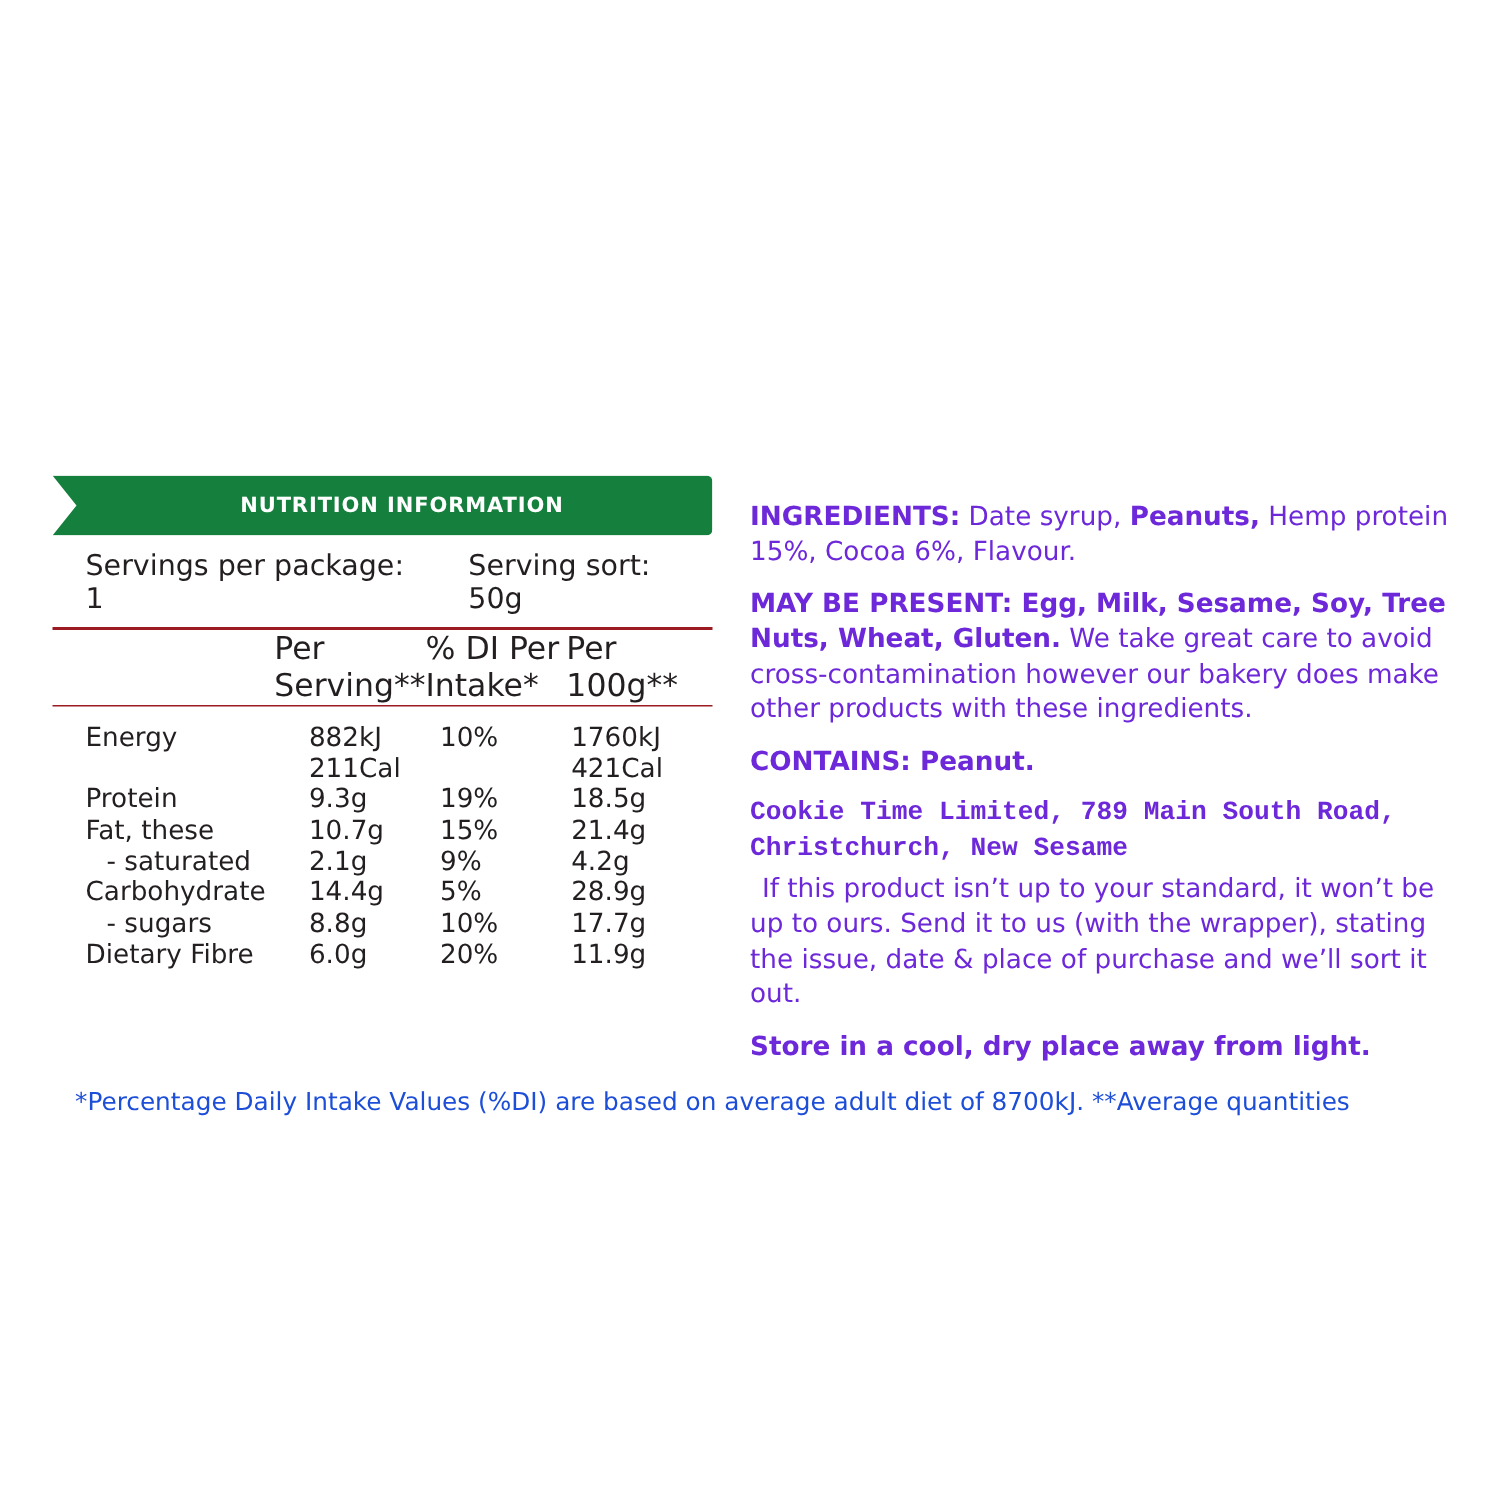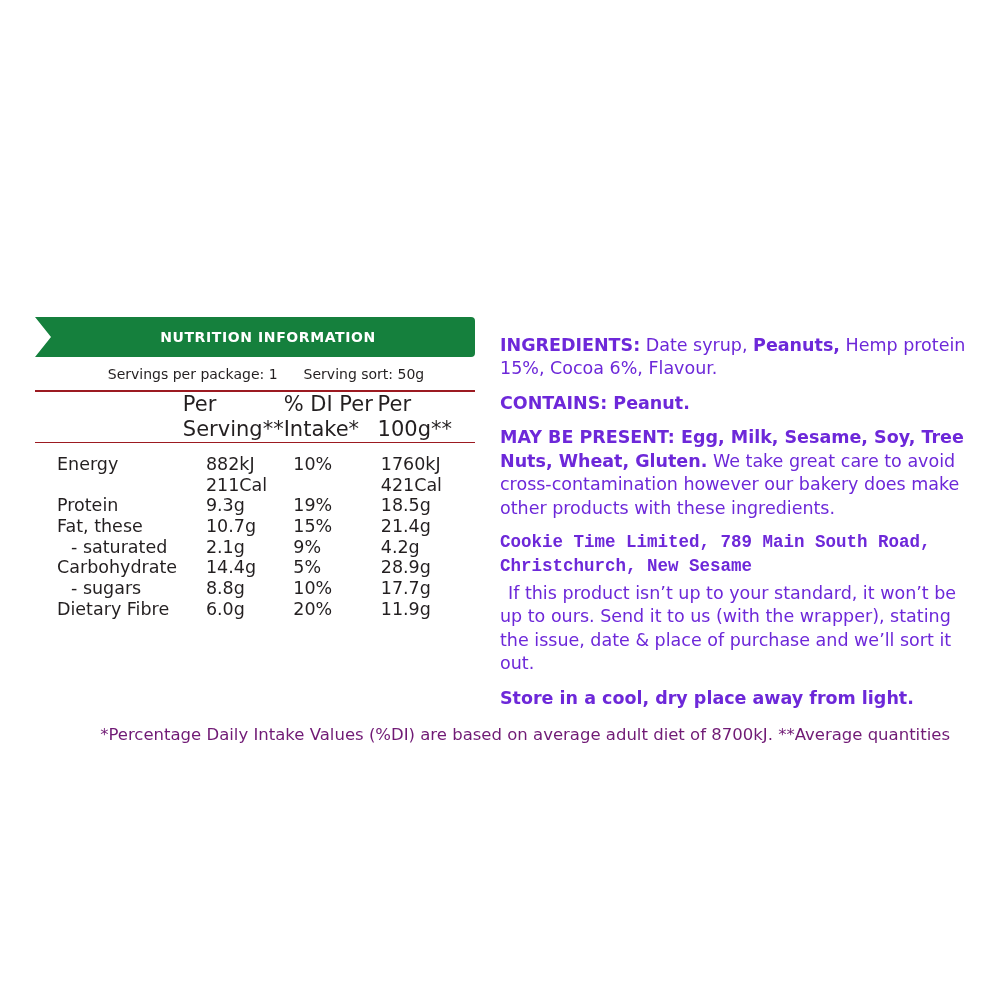--- a/index.html
+++ b/index.html
@@ -54,21 +54,21 @@
     height: 2px;
     background: #9c1a21;
     margin: 0;
   }
   .rule.thin { height: 1.5px; }
 
   .servings-row {
     display: flex;
     justify-content: center;
     gap: 26px;
-    font-size: 14px;
+    font-size: 19px;
     padding: 9px 0 8px 22px;
     color: #231f20;
   }
 
   table.nut {
     width: 100%;
     border-collapse: collapse;
     font-size: 17.5px;
   }
   table.nut td, table.nut th {
@@ -97,22 +97,21 @@
   .body-rows tr:first-child td { padding-top: 11px; }
   .sub { padding-left: 36px !important; }
   .two-line { line-height: 1.18; }
 
   .footnote {
     position: absolute;
     left: 50px;
     top: 725px;
     width: 900px;
     font-size: 16.5px;
-    color: #701a75;
-    text-align: right;
+    color: #1d4ed8;
   }
 
   
   .info {
     position: absolute;
     left: 500px;
     top: 318px;
     width: 480px;
     font-size: 17.5px;
     line-height: 1.34;
@@ -221,25 +220,25 @@
 
   <div class="footnote">*Percentage Daily Intake Values (%DI) are based on average adult diet of 8700kJ. **Average quantities</div>
 
   <div class="info">
 
     <p>
       <b>INGREDIENTS:</b><span> Date syrup, </span><b>Peanuts,</b><span> Hemp protein 15%, Cocoa 6%, Flavour.</span>
     </p>
 
     <p>
+      <b>MAY BE PRESENT:</b><b> Egg, Milk, Sesame, Soy, Tree Nuts, Wheat, Gluten.</b><span> We take great care to avoid cross-contamination however our bakery does make other products with these ingredients.</span>
+    </p>
+
+    <p>
       <b>CONTAINS:</b><b> Peanut.</b>
-    </p>
-
-    <p>
-      <b>MAY BE PRESENT:</b><b> Egg, Milk, Sesame, Soy, Tree Nuts, Wheat, Gluten.</b><span> We take great care to avoid cross-contamination however our bakery does make other products with these ingredients.</span>
     </p>
 
     <p class="company">
       <b>Cookie Time Limited, 789 Main South Road,</b><br>
       <b>Christchurch, New Sesame</b>
     </p>
 
     <p class="indent">If this product isn’t up to your standard, it won’t be up to ours. Send it to us (with the wrapper), stating the issue, date &amp; place of purchase and we’ll sort it out.</p>
 
     <p class="store">

